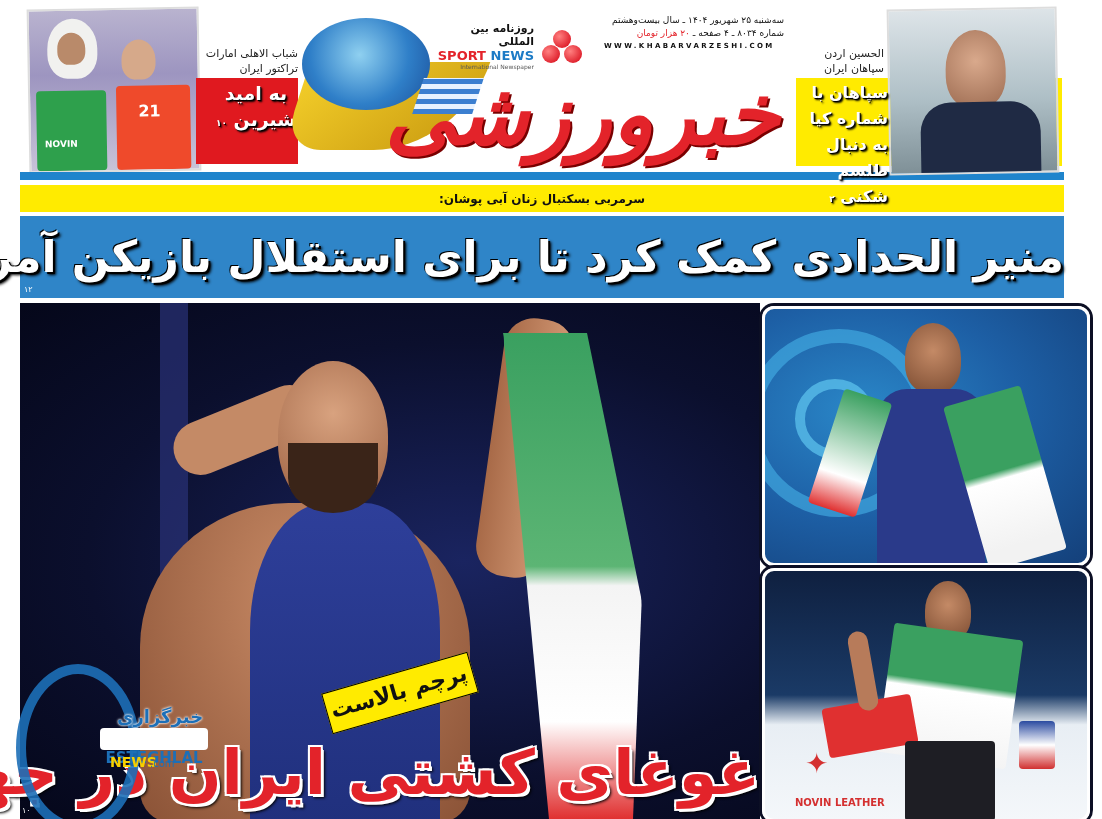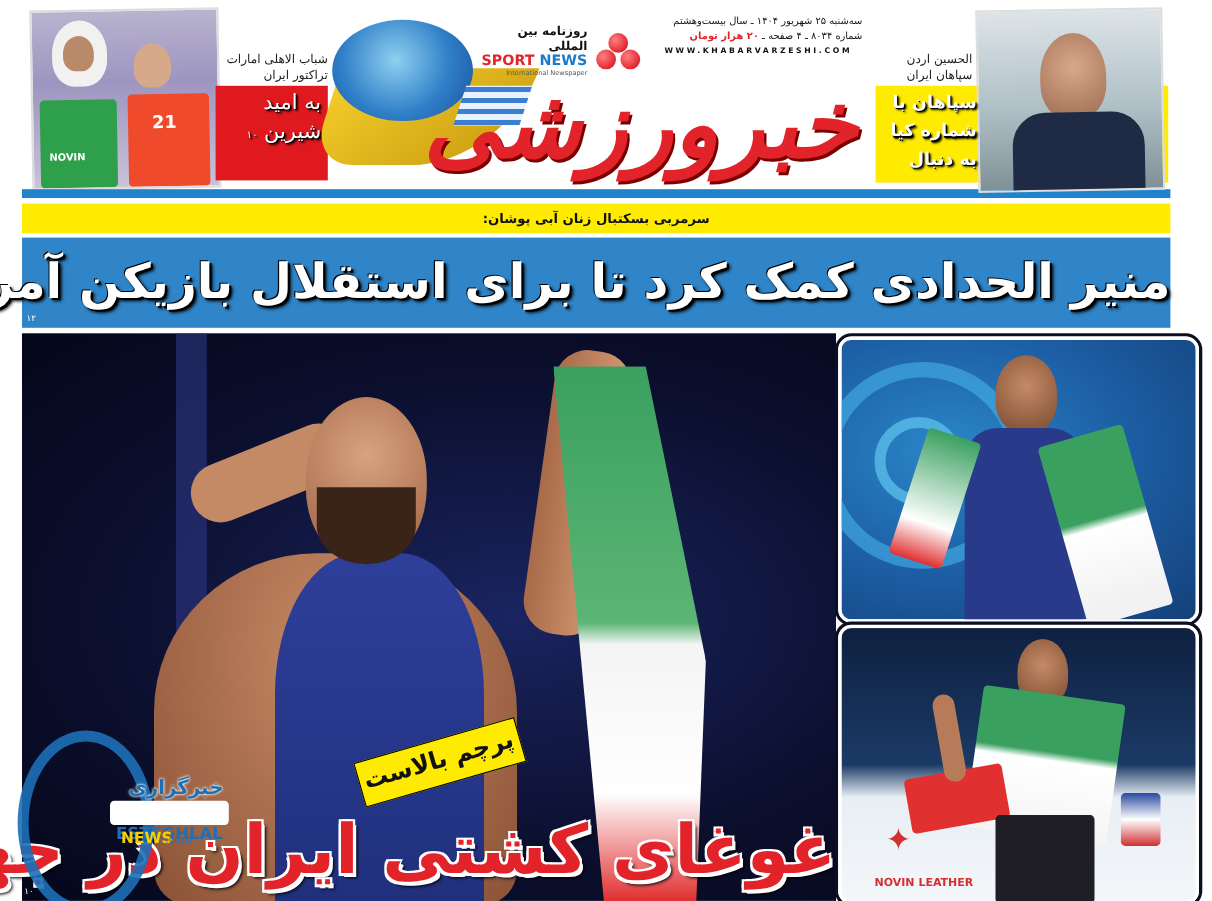--- a/index.html
+++ b/index.html
@@ -4,42 +4,42 @@
 <style>
   html,body{margin:0;padding:0;background:#fff;}
   body{width:1102px;height:819px;position:relative;overflow:hidden;font-family:"DejaVu Sans",sans-serif;}
   .abs{position:absolute;}
   
   #left-photo{left:28px;top:8px;width:168px;height:160px;background:linear-gradient(180deg,#b9b3cf 0%,#9d95c0 40%,#c8c3d8 100%);border:2px solid #ddd;transform:rotate(-1deg);overflow:hidden;}
   .person{position:absolute;border-radius:50% 50% 40% 40%;}
   .jersey{position:absolute;border-radius:4px;}
   #left-kicker{left:200px;top:46px;width:98px;text-align:right;font-size:11px;line-height:15px;color:#222;direction:rtl;}
   #left-red{left:196px;top:78px;width:102px;height:86px;background:#e0191f;}
-  #left-headline{left:196px;top:80px;width:96px;text-align:right;direction:rtl;color:#fff;font-weight:normal;font-size:19px;line-height:26px;text-shadow:1px 1px 0 #000,2px 2px 2px #000;}
+  #left-headline{left:208px;top:80px;width:96px;text-align:center;direction:rtl;color:#fff;font-weight:bold;font-size:19px;line-height:26px;text-shadow:1px 1px 0 #000,2px 2px 2px #000;}
   .pageref{font-size:9px;color:#fff;}
   
   #right-photo{left:888px;top:8px;width:166px;height:162px;background:linear-gradient(180deg,#dde4e8 0%,#aebfc6 55%,#7f9097 100%);border:2px solid #ddd;transform:rotate(-1deg);overflow:hidden;}
   #right-yellow{left:796px;top:78px;width:266px;height:88px;background:#ffeb00;z-index:0;}
   #right-photo{z-index:1;}
   #right-kicker{left:796px;top:46px;width:88px;text-align:right;direction:rtl;font-size:11px;line-height:15px;color:#222;}
   #right-headline{left:794px;top:80px;width:94px;text-align:right;direction:rtl;color:#fff;font-weight:bold;font-size:16px;line-height:26px;text-shadow:1px 1px 0 #000,2px 2px 2px #000;z-index:2;}
   
   #globe{left:302px;top:18px;width:128px;height:92px;border-radius:50%;background:radial-gradient(circle at 45% 40%,#8fd0f0 0%,#2f7fc8 55%,#1b4f9a 100%);}
   #swoosh{left:296px;top:62px;width:180px;height:88px;background:linear-gradient(135deg,#f4cf2a,#c99a10);border-radius:0 0 90px 40px;transform:skewX(-18deg);}
   #flagbox{left:418px;top:78px;width:60px;height:36px;background:repeating-linear-gradient(0deg,#3c7fd0 0 5px,#e8f2ff 5px 10px);transform:skewX(-18deg);}
   #logo-text{left:460px;top:64px;width:320px;height:104px;font-size:86px;line-height:100px;font-weight:bold;color:#e3232a;direction:rtl;text-align:right;font-style:italic;letter-spacing:-4px;text-shadow:2px 2px 0 #7a0000;}
   #berry{left:542px;top:30px;width:40px;height:34px;}
   .berry{position:absolute;width:18px;height:18px;border-radius:50%;background:radial-gradient(circle at 35% 35%,#ff8080,#d40010);}
   #sportnews{left:434px;top:22px;width:100px;text-align:right;}
   #sn-fa{font-size:11px;font-weight:bold;color:#111;direction:rtl;}
   #sn-en{font-size:13px;font-weight:bold;color:#e3232a;letter-spacing:0;}
   #sn-en span{color:#1d7bc6;}
   #sn-sub{font-size:6px;color:#555;}
   #issue{left:604px;top:14px;width:180px;text-align:right;direction:rtl;font-size:9px;line-height:13px;color:#111;}
-  #price{color:#e3232a;font-weight:bold;}
+  #price{color:#e3232a;font-weight:normal;}
   #site{direction:ltr;text-align:left;font-size:7px;letter-spacing:2.4px;font-weight:bold;}
   
   #blue-rule{left:20px;top:172px;width:1044px;height:8px;background:#1f84cc;}
   #yellow-band{left:20px;top:185px;width:1044px;height:27px;background:#ffeb00;}
   #kicker{left:20px;top:186px;width:1044px;text-align:center;direction:rtl;font-size:12px;font-weight:bold;line-height:26px;color:#111;}
   #blue-band{left:20px;top:216px;width:1044px;height:82px;background:#2f85c8;}
   #headline{left:20px;top:222px;width:1044px;text-align:center;direction:rtl;font-size:44px;line-height:70px;font-weight:bold;color:#fff;text-shadow:2px 2px 0 #000,3px 3px 3px #000,-1px -1px 0 #000;white-space:nowrap;}
   #hl-ref{left:24px;top:285px;font-size:8px;color:#fff;}
   
   #main-photo{left:20px;top:303px;width:740px;height:516px;background:radial-gradient(ellipse at 60% 50%,#1a2460 0%,#0b0f2d 60%,#05071a 100%);overflow:hidden;}
@@ -114,20 +114,21 @@
   <div class="person" style="left:56px;top:20px;width:60px;height:78px;background:radial-gradient(circle at 50% 40%,#d9a98c,#9b6a50);"></div>
   <div class="jersey" style="left:30px;top:92px;width:120px;height:80px;background:#1f2a44;border-radius:30px 30px 0 0;"></div>
 </div>
 <div class="abs" id="right-kicker">
   <div>الحسین اردن</div>
   <div>سپاهان ایران</div>
 </div>
 <div class="abs" id="right-headline">
   <div>سپاهان با</div>
   <div>شماره کیا به دنبال</div>
+  <div><span>طلسم شکنی</span> <span class="pageref">۲</span></div>
 </div>
 
 <div class="abs" id="blue-rule"></div>
 <div class="abs" id="yellow-band"></div>
 <div class="abs" id="kicker">سرمربی بسکتبال زنان آبی پوشان:</div>
 <div class="abs" id="blue-band"></div>
 <div class="abs" id="headline">منیر الحدادی کمک کرد تا برای استقلال بازیکن آمریکایی بخریم</div>
 <div class="abs" id="hl-ref">۱۲</div>
 
 <div class="abs" id="main-photo">

